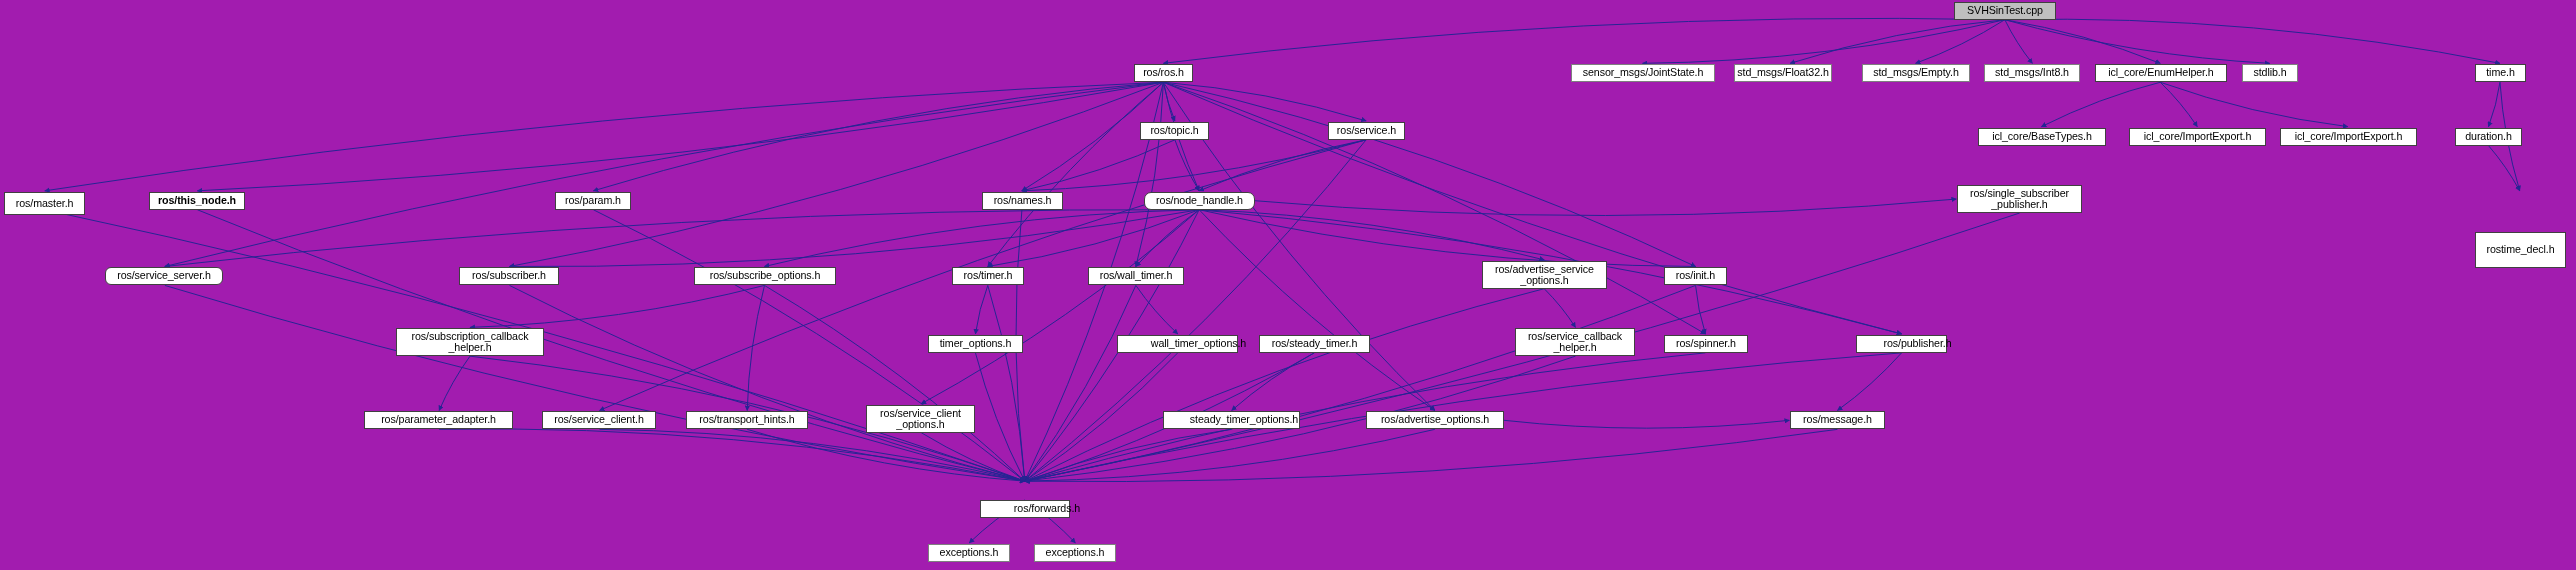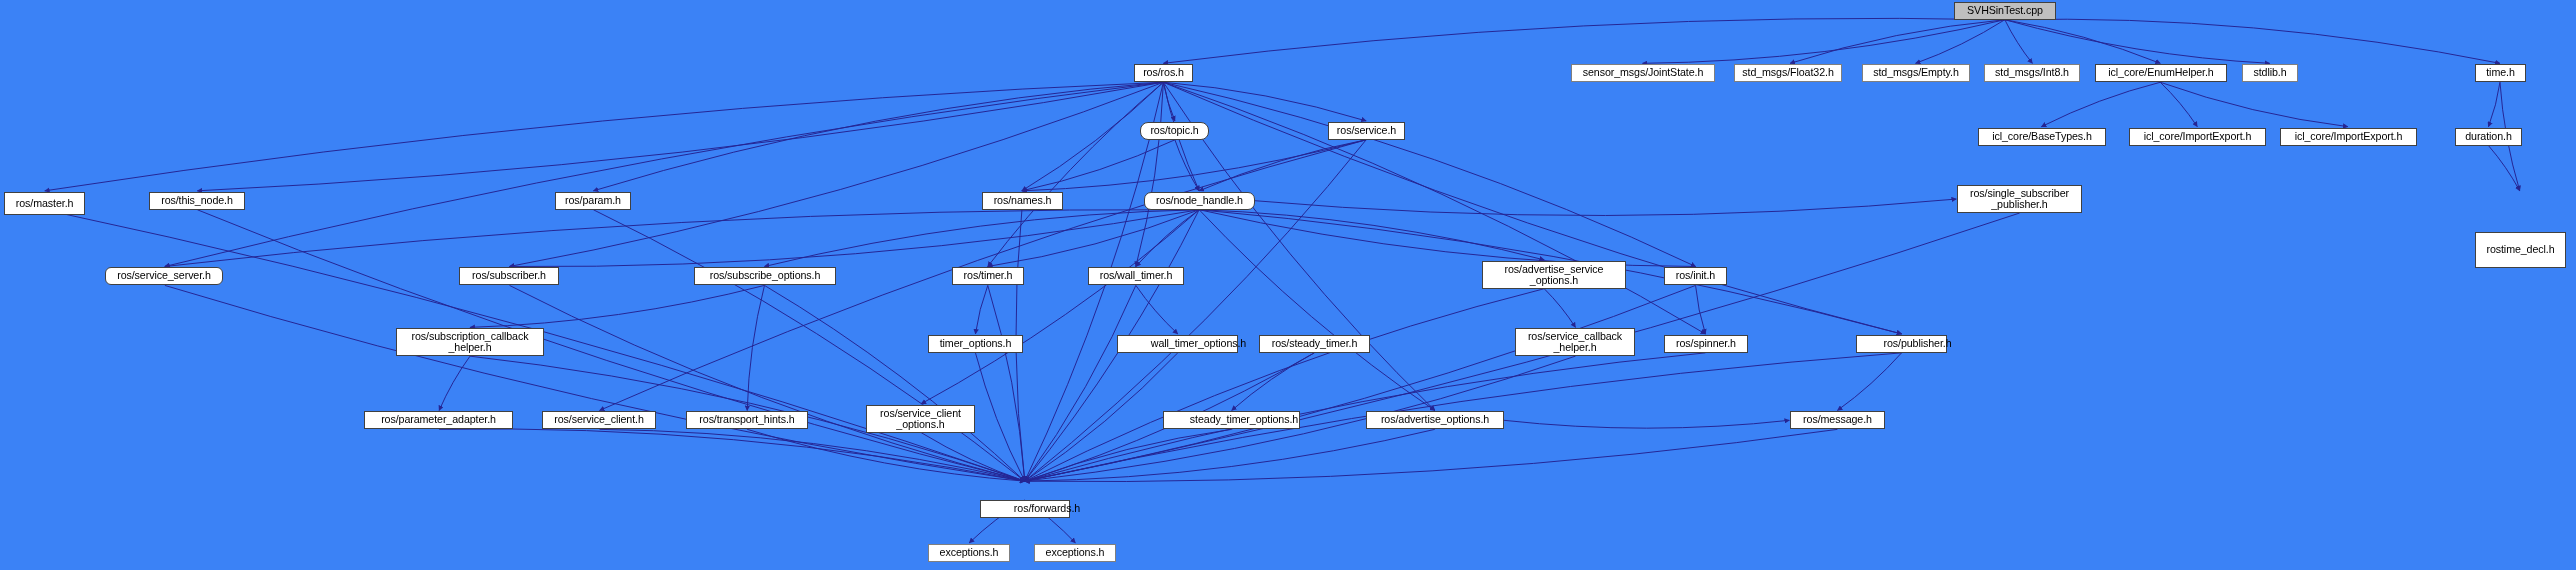--- a/index.html
+++ b/index.html
@@ -4,21 +4,21 @@
 <style>
   html, body {
     margin: 0;
     padding: 0;
     background: #ffffff;
   }
   #graph {
     position: relative;
     width: 2576px;
     height: 570px;
-    background: #3b82f6;
+    background: #a21caf;
     font-family: "Liberation Sans", sans-serif;
     overflow: hidden;
   }
   #edges {
     position: absolute;
     left: 0;
     top: 0;
     width: 2576px;
     height: 570px;
     pointer-events: none;
@@ -143,46 +143,46 @@
         <path d="M 1242 255 Q 1225.6 420.2 1245.5 585" marker-end="url(#arrow)"></path>
         <path d="M 2455 259 Q 1860.1 458.7 1245.5 585" marker-end="url(#arrow)"></path>
         <path d="M 1245.5 608 Q 1208.9 630.3 1178 660" marker-end="url(#arrow)"></path>
         <path d="M 1245.5 608 Q 1279.1 630.6 1307 660" marker-end="url(#arrow)"></path>
       </g>
   </svg>
   <div id="nodes">
       <div class="node root" style="left: 1954px; top: 1.6px; width: 102px; height: 18px;">SVHSinTest.cpp</div>
       <div class="node thick" style="left: 1134px; top: 64px; width: 59px; height: 18px;">ros/ros.h</div>
       <div class="node" style="left: 1571px; top: 64px; width: 144px; height: 18px;">sensor_msgs/JointState.h</div>
-      <div class="node" style="left: 1734px; top: 64px; width: 108px; height: 18px;">std_msgs/Float32.h</div>
+      <div class="node" style="left: 1734px; top: 64px; width: 98px; height: 18px;">std_msgs/Float32.h</div>
       <div class="node" style="left: 1862px; top: 64px; width: 108px; height: 18px;">std_msgs/Empty.h</div>
       <div class="node" style="left: 1984px; top: 64px; width: 96px; height: 18px;">std_msgs/Int8.h</div>
       <div class="node thick" style="left: 2095px; top: 64px; width: 132px; height: 18px;">icl_core/EnumHelper.h</div>
       <div class="node" style="left: 2242px; top: 64px; width: 56px; height: 18px;">stdlib.h</div>
       <div class="node thick" style="left: 2475px; top: 64px; width: 51px; height: 18px;">time.h</div>
-      <div class="node thick" style="left: 1140px; top: 122px; width: 69px; height: 18px; border-radius: 8px;">ros/topic.h</div>
+      <div class="node thick" style="left: 1140px; top: 122px; width: 69px; height: 18px;">ros/topic.h</div>
       <div class="node thick" style="left: 1328px; top: 122px; width: 77px; height: 18px;">ros/service.h</div>
       <div class="node thick" style="left: 1978px; top: 128px; width: 128px; height: 18px;">icl_core/BaseTypes.h</div>
       <div class="node thick" style="left: 2129px; top: 128px; width: 137px; height: 18px;">icl_core/ImportExport.h</div>
       <div class="node thick" style="left: 2280px; top: 128px; width: 137px; height: 18px;">icl_core/ImportExport.h</div>
       <div class="node thick" style="left: 2455px; top: 128px; width: 67px; height: 18px;">duration.h</div>
       <div class="node thick" style="left: 4.1px; top: 192px; width: 81px; height: 23px;">ros/master.h</div>
-      <div class="node thick" style="left: 149px; top: 192px; width: 96px; height: 18px;">ros/this_node.h</div>
+      <div class="node thick" style="left: 149px; top: 192px; width: 96px; height: 18px; font-weight: bold;">ros/this_node.h</div>
       <div class="node thick" style="left: 555px; top: 192px; width: 76px; height: 18px;">ros/param.h</div>
       <div class="node thick" style="left: 982px; top: 192px; width: 81px; height: 18px;">ros/names.h</div>
       <div class="node thick" style="left: 1144px; top: 192px; width: 111px; height: 18px; border-radius: 7px;">ros/node_handle.h</div>
       <div class="node thick" style="left: 1957px; top: 185px; width: 125px; height: 28px;">ros/single_subscriber
 _publisher.h</div>
       <div class="node thick" style="left: 2475px; top: 192px; width: 91px; height: 36px; margin-top: 40px;">rostime_decl.h</div>
       <div class="node thick" style="left: 105px; top: 267px; width: 118px; height: 18px; border-radius: 6px;">ros/service_server.h</div>
       <div class="node thick" style="left: 459px; top: 267px; width: 100px; height: 18px;">ros/subscriber.h</div>
       <div class="node thick" style="left: 694px; top: 267px; width: 142px; height: 18px;">ros/subscribe_options.h</div>
       <div class="node thick" style="left: 952px; top: 267px; width: 72px; height: 18px;">ros/timer.h</div>
       <div class="node thick" style="left: 1088px; top: 267px; width: 96px; height: 18px;">ros/wall_timer.h</div>
-      <div class="node thick" style="left: 1482px; top: 261px; width: 144px; height: 28px;">ros/advertise_service
+      <div class="node thick" style="left: 1482px; top: 261px; width: 125px; height: 28px;">ros/advertise_service
 _options.h</div>
       <div class="node thick" style="left: 1664px; top: 267px; width: 63px; height: 18px;">ros/init.h</div>
       <div class="node thick" style="left: 396px; top: 328px; width: 148px; height: 28px;">ros/subscription_callback
 _helper.h</div>
       <div class="node thick" style="left: 928px; top: 335px; width: 95px; height: 18px;">timer_options.h</div>
       <div class="node thick" style="left: 1117px; top: 335px; width: 121px; height: 18px; padding-left: 42px;">wall_timer_options.h</div>
       <div class="node thick" style="left: 1259px; top: 335px; width: 111px; height: 18px;">ros/steady_timer.h</div>
       <div class="node thick" style="left: 1515px; top: 328px; width: 120px; height: 28px;">ros/service_callback
 _helper.h</div>
       <div class="node thick" style="left: 1664px; top: 335px; width: 84px; height: 18px;">ros/spinner.h</div>

